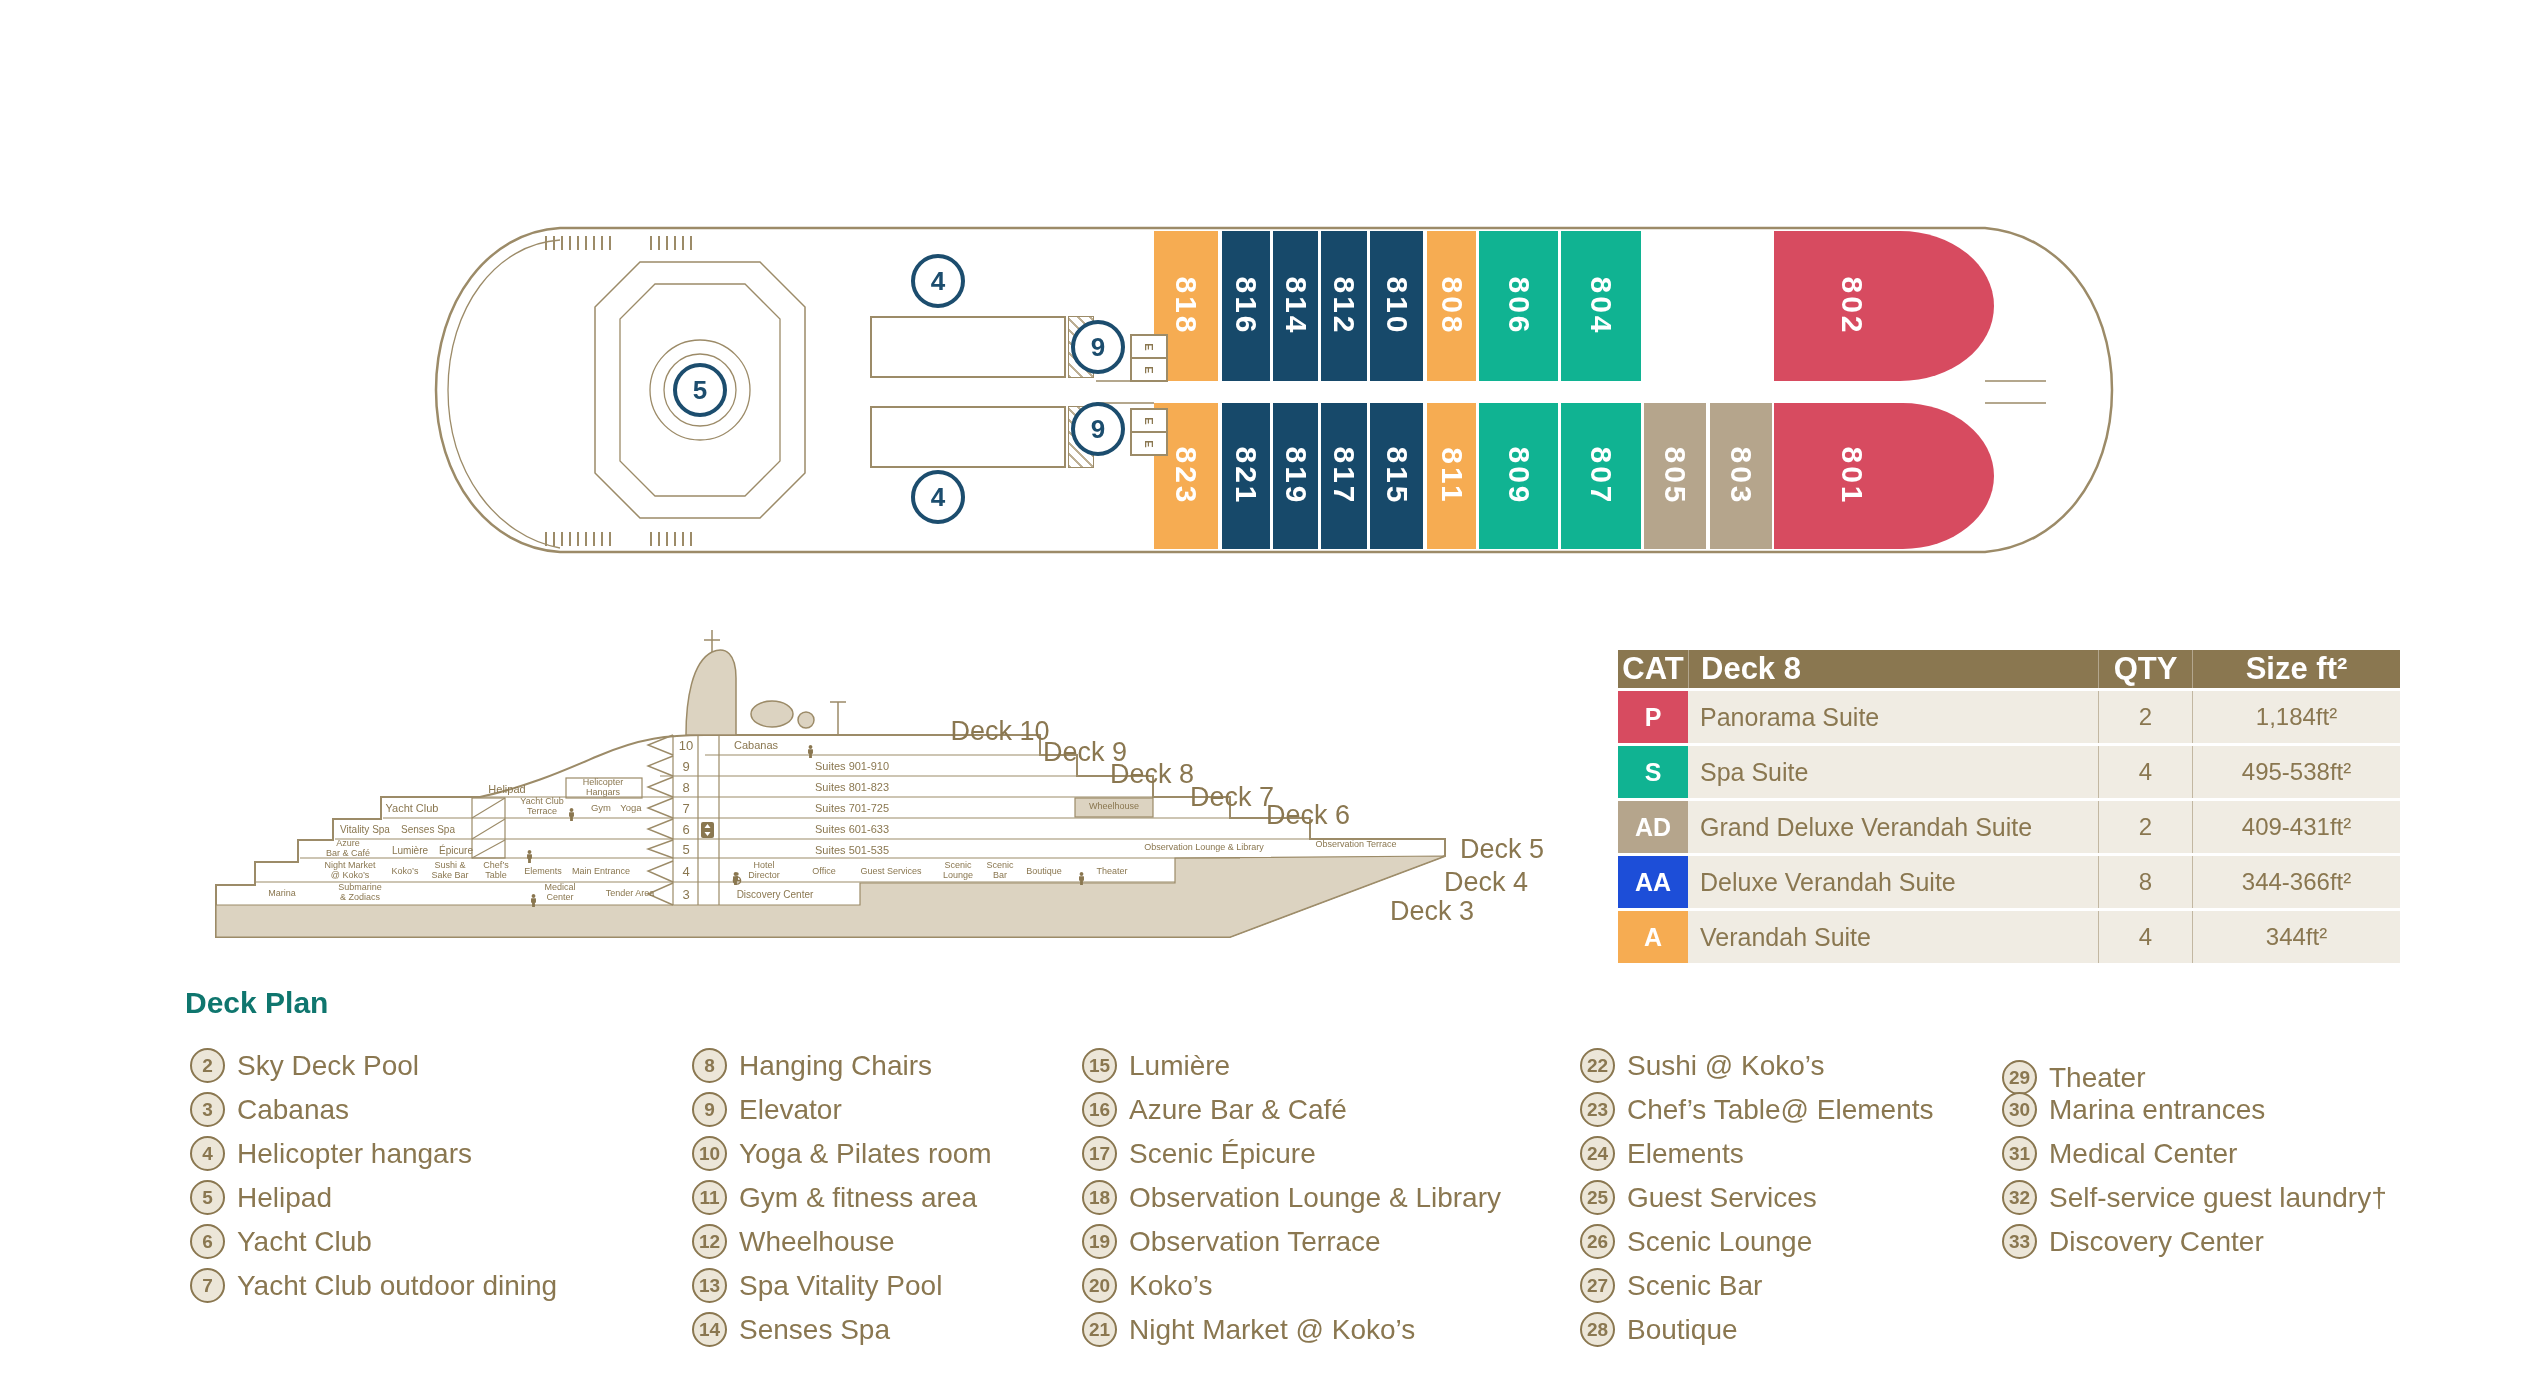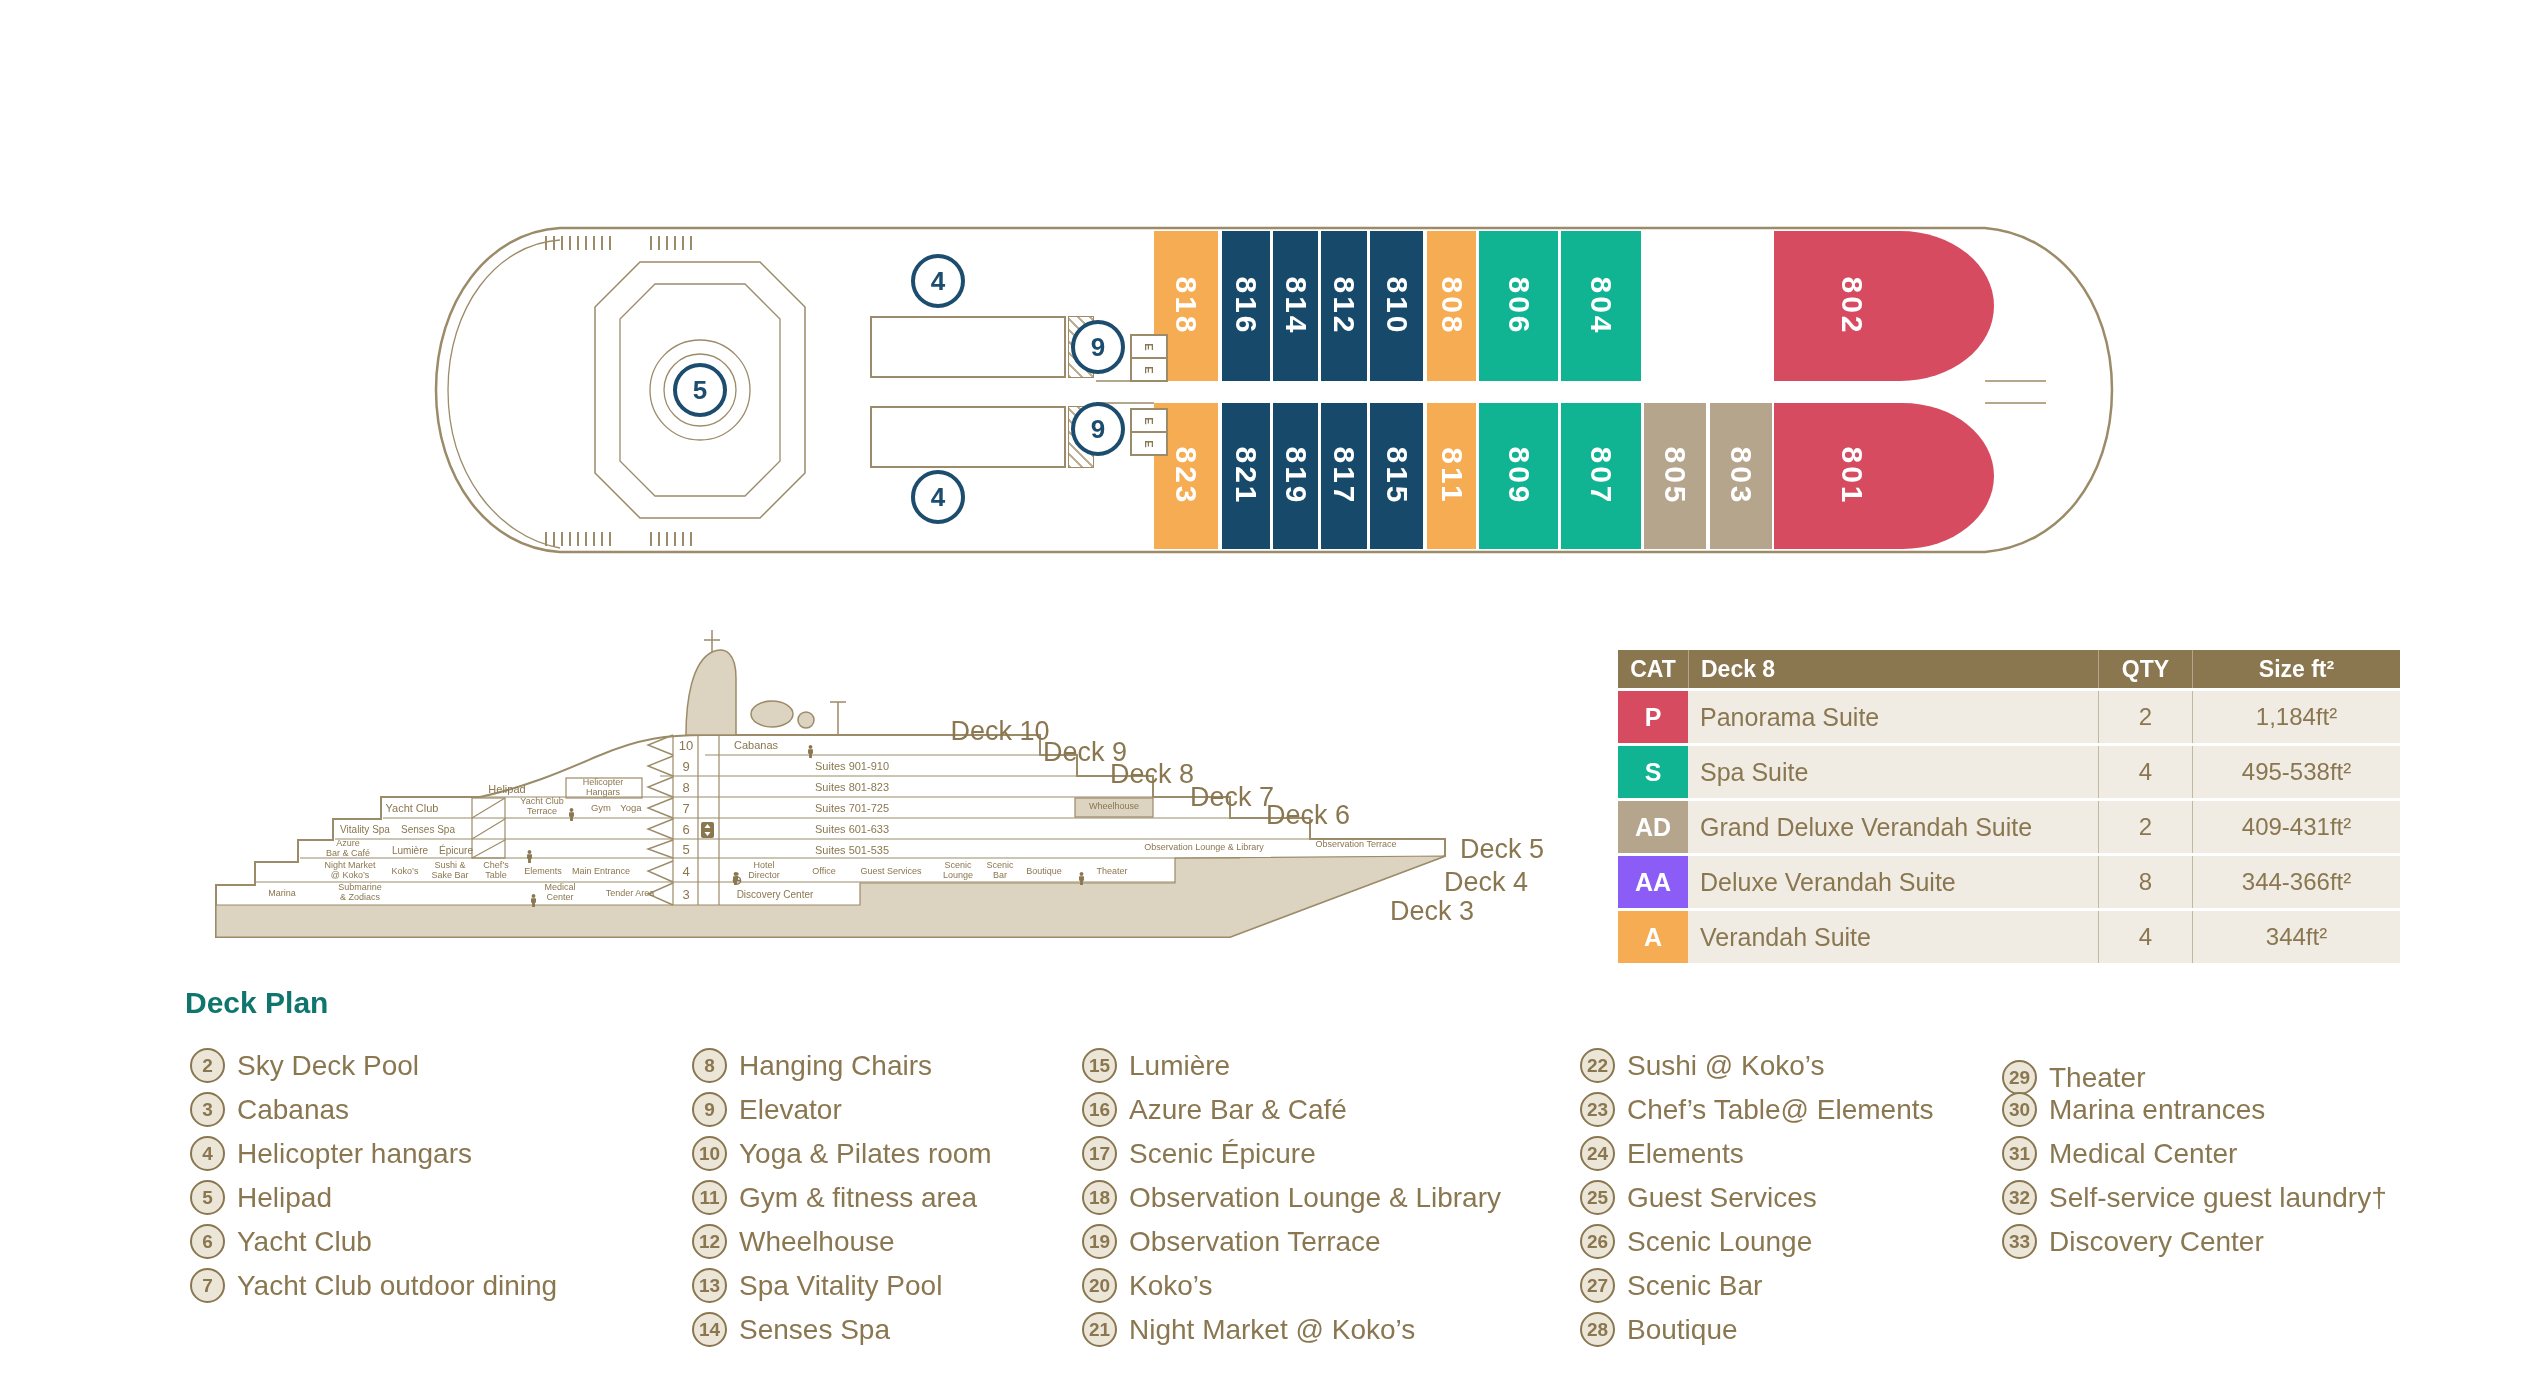--- a/index.html
+++ b/index.html
@@ -25,21 +25,21 @@
   
   .plabel{position:absolute;transform:translate(-50%,-50%);color:#8a7750;font-size:11px;line-height:1.1;
           text-align:center;white-space:pre-line;}
   .callout{position:absolute;transform:translate(-50%,-50%);color:#8a7750;font-size:27px;white-space:nowrap;}
   .dnum{position:absolute;transform:translate(-50%,-50%);color:#8a7750;font-size:13px;}
   .picon{position:absolute;transform:translate(-50%,-50%);display:flex;gap:2px;align-items:flex-end;}
 
   
   .ctable{position:absolute;left:1618px;top:650px;width:782px;}
   .thead{display:grid;grid-template-columns:70px 410px 94px 208px;background:#8a7750;height:38px;}
-  .thead div{color:#fff;font-weight:bold;font-size:23px;display:flex;align-items:center;justify-content:center;
+  .thead div{color:#fff;font-weight:bold;font-size:31px;display:flex;align-items:center;justify-content:center;
              border-left:1px solid rgba(255,255,255,.35);}
   .thead div:first-child{border-left:none;}
   .thead .hname{justify-content:flex-start;padding-left:12px;}
   .trow{display:grid;grid-template-columns:70px 410px 94px 208px;height:52px;margin-top:3px;background:#f0ece3;}
   .trow .cat{color:#fff;font-weight:bold;font-size:25px;display:flex;align-items:center;justify-content:center;}
   .trow .name{color:#8a7750;font-size:25px;display:flex;align-items:center;padding-left:12px;}
   .trow .qty,.trow .size{color:#8a7750;font-size:24px;display:flex;align-items:center;justify-content:center;
              border-left:1px solid rgba(138,119,80,.45);}
 
   
@@ -351,21 +351,21 @@
           <div class="qty">4</div>
           <div class="size">495-538ft²</div>
         </div>
         <div class="trow">
           <div class="cat" style="background:#b5a58c">AD</div>
           <div class="name">Grand Deluxe Verandah Suite</div>
           <div class="qty">2</div>
           <div class="size">409-431ft²</div>
         </div>
         <div class="trow">
-          <div class="cat" style="background:#8b5cf6">AA</div>
+          <div class="cat" style="background:#1d4ed8">AA</div>
           <div class="name">Deluxe Verandah Suite</div>
           <div class="qty">8</div>
           <div class="size">344-366ft²</div>
         </div>
         <div class="trow">
           <div class="cat" style="background:#f6ac52">A</div>
           <div class="name">Verandah Suite</div>
           <div class="qty">4</div>
           <div class="size">344ft²</div>
         </div>

